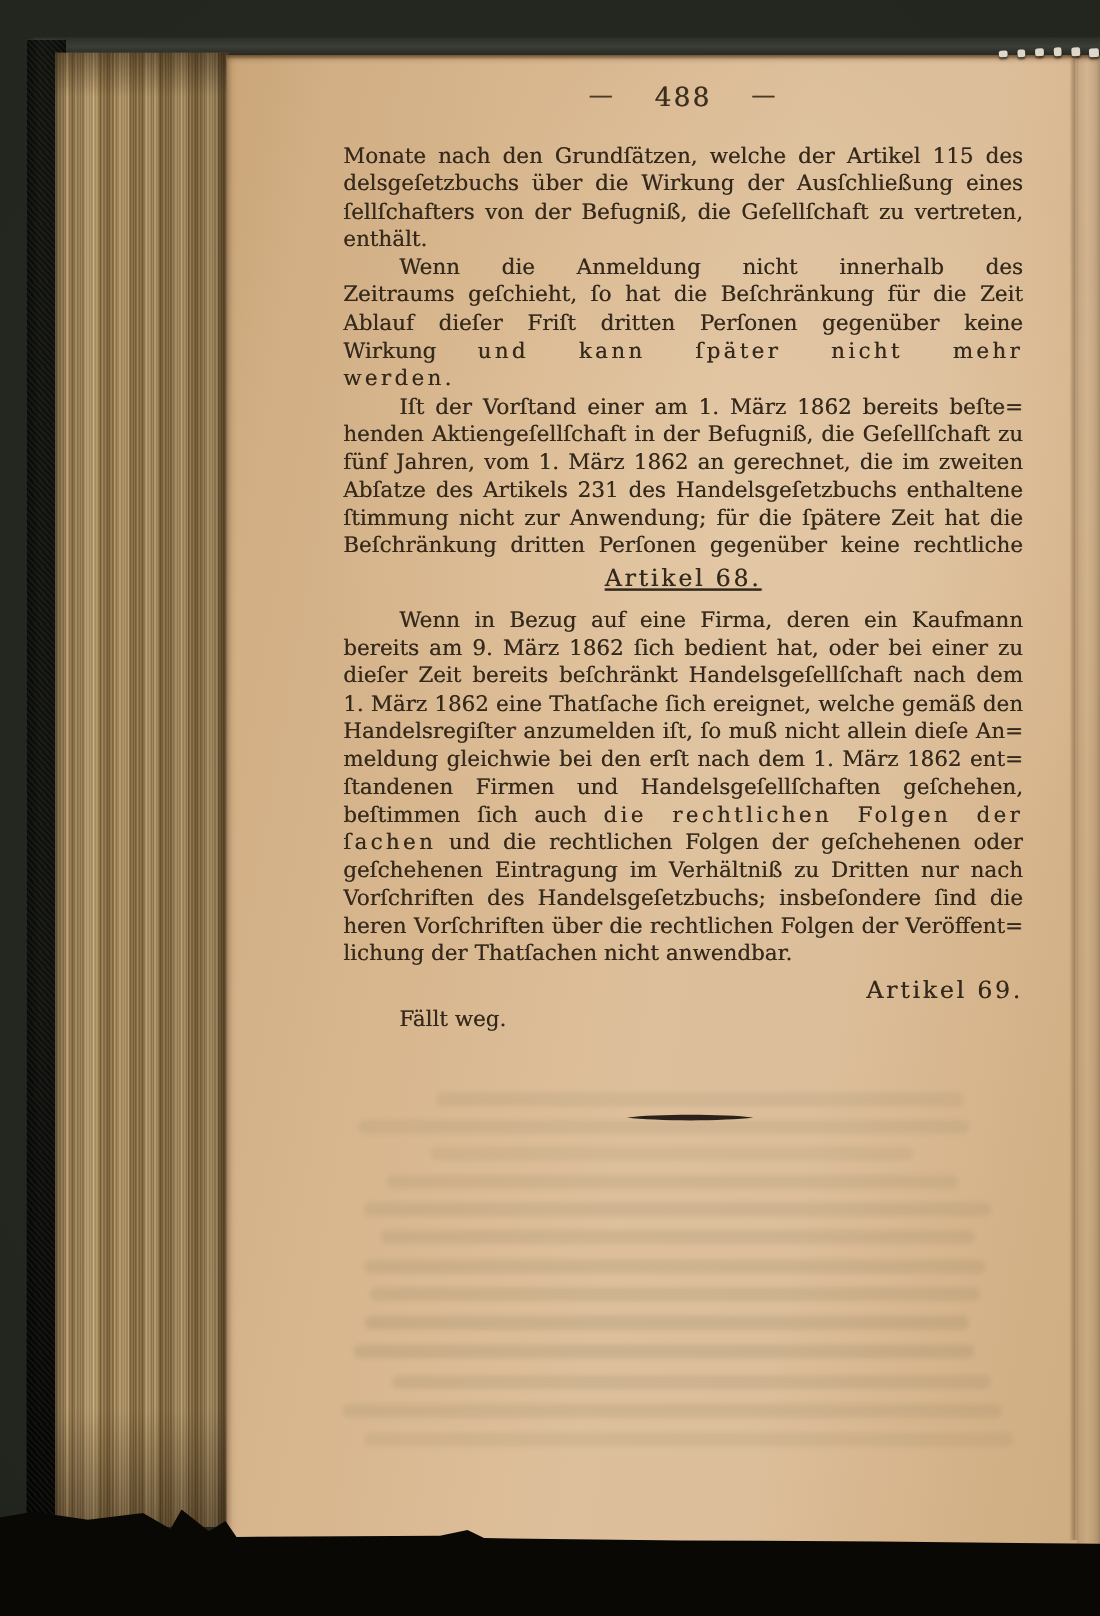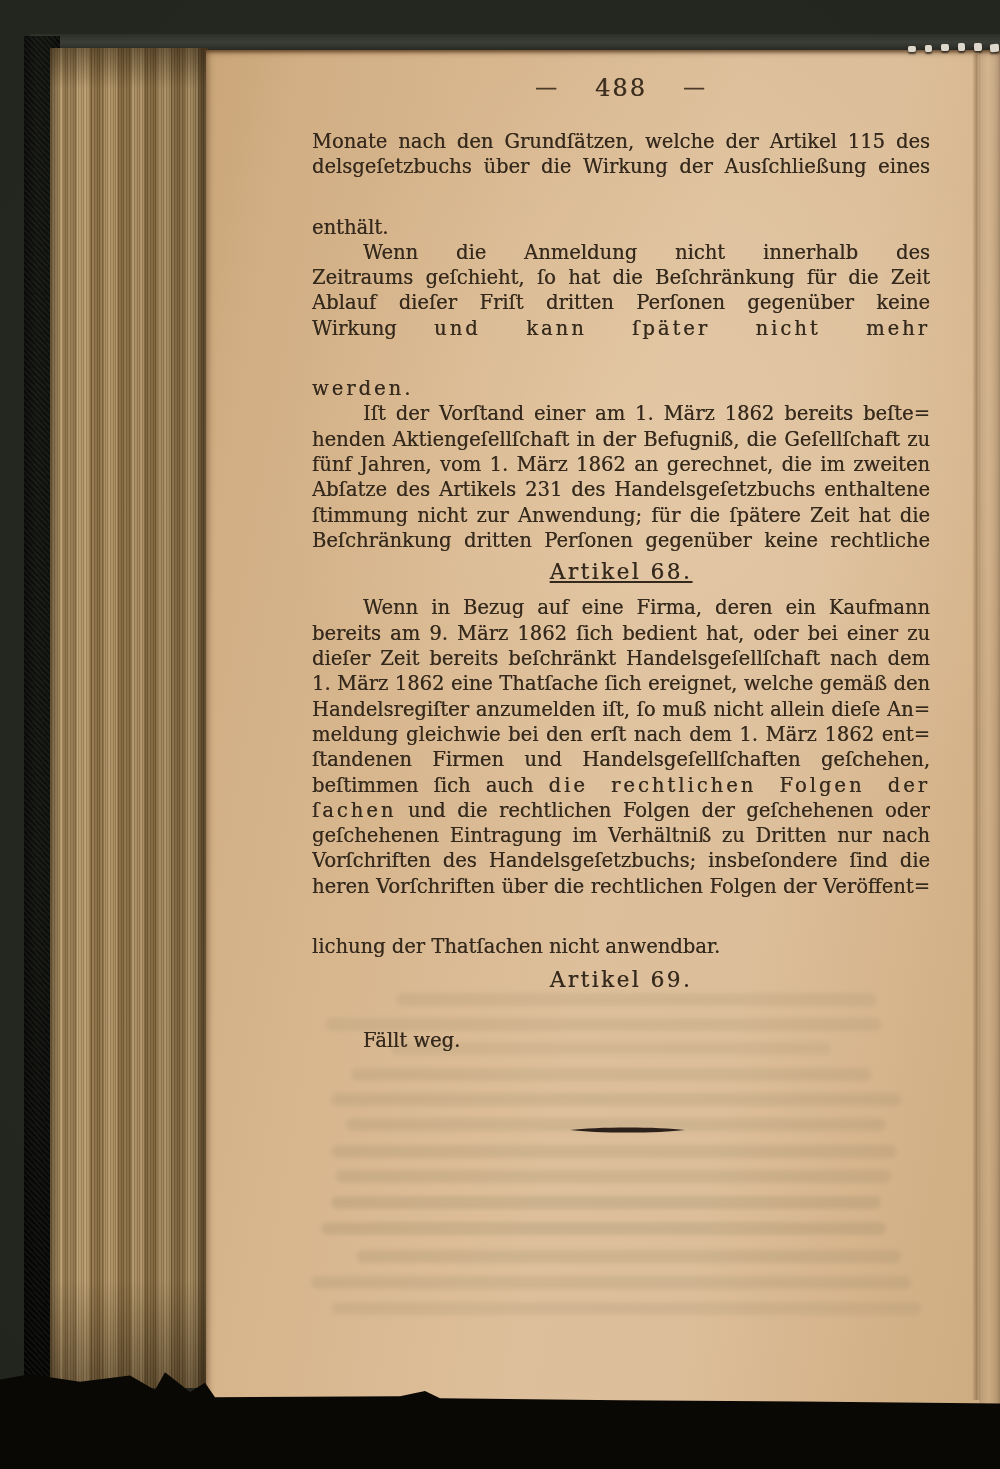--- a/index.html
+++ b/index.html
@@ -40,28 +40,28 @@
   .ghost-line{position:absolute;height:13px;background:#6f684a;border-radius:6px;filter:blur(2.2px);}
   
   .text-col{position:absolute;left:106px;top:24px;width:618px;color:#33281b;
      font-size:19.5px;text-shadow:0.35px 0 0 rgba(51,40,26,0.65);}
   .pagenum{display:flex;justify-content:center;align-items:center;gap:36px;
      height:27px;font-size:24px;color:#3c2e1e;letter-spacing:2px;}
   .pagenum .dash{font-size:22px;color:#4a3a26;}
   .para{margin:0;}
   .line{height:25.3px;line-height:25.3px;text-align:justify;text-align-last:justify;overflow:hidden;white-space:nowrap2;}
   .line{white-space:normal;}
-  .lastline{text-align-last:left;margin-top:35px;}
+  .lastline{text-align-last:left;}
   .indent{text-indent:51px;}
   .sperr{letter-spacing:3px;word-spacing:5px;}
   .heading{height:25.3px;line-height:25.3px;text-align:center;font-size:21.5px;letter-spacing:2.5px;}
   .mt-p1{margin-top:28px;}
   .mt-h68{margin-top:6px;text-decoration:underline;}
   .mt-p4{margin-top:11px;}
-  .mt-h69{margin-top:8px;}
+  .mt-h69{margin-top:8px;text-align:right;}
   .mt-p5{margin-top:1px;}
   .divider{margin:63px 0 0 258px;width:115px;height:8px;}
   
   .stitch{position:absolute;background:#ddd8cb;border-radius:2px;box-shadow:0 2px 2px rgba(0,0,0,0.6);transform:rotate(-3deg);}
   
   .bottom-shadow{position:absolute;left:0;top:1365px;width:1000px;height:104px;background:#0a0805;
      clip-path:polygon(0 14%,3% 9%,8% 16%,13% 10%,15.5% 24%,16.5% 7%,19% 26%,20.5% 17%,21.5% 31%,40% 30%,42.5% 25%,44% 32%,62% 34%,80% 35%,100% 37%,100% 100%,0 100%);}
 </style>
 </head>
 <body>
@@ -95,20 +95,21 @@
 
       <div class="pagenum">
         <span class="dash">—</span>
         <span class="num">488</span>
         <span class="dash">—</span>
       </div>
 
       <div class="para mt-p1">
         <div class="line">Monate nach den Grundſätzen, welche der Artikel 115 des Han=</div>
         <div class="line">delsgeſetzbuchs über die Wirkung der Ausſchließung eines Ge=</div>
+        <div class="line">ſellſchafters von der Befugniß, die Geſellſchaft zu vertreten,</div>
         <div class="line lastline">enthält.</div>
       </div>
 
       <div class="para">
         <div class="line indent">Wenn die Anmeldung nicht innerhalb des dreimonatlichen</div>
         <div class="line">Zeitraums geſchieht, ſo hat die Beſchränkung für die Zeit nach</div>
         <div class="line">Ablauf dieſer Friſt dritten Perſonen gegenüber keine rechtliche</div>
         <div class="line"><span>Wirkung</span> <span class="sperr">und kann ſpäter nicht mehr angemeldet</span></div>
         <div class="line lastline"><span class="sperr">werden.</span></div>
       </div>

